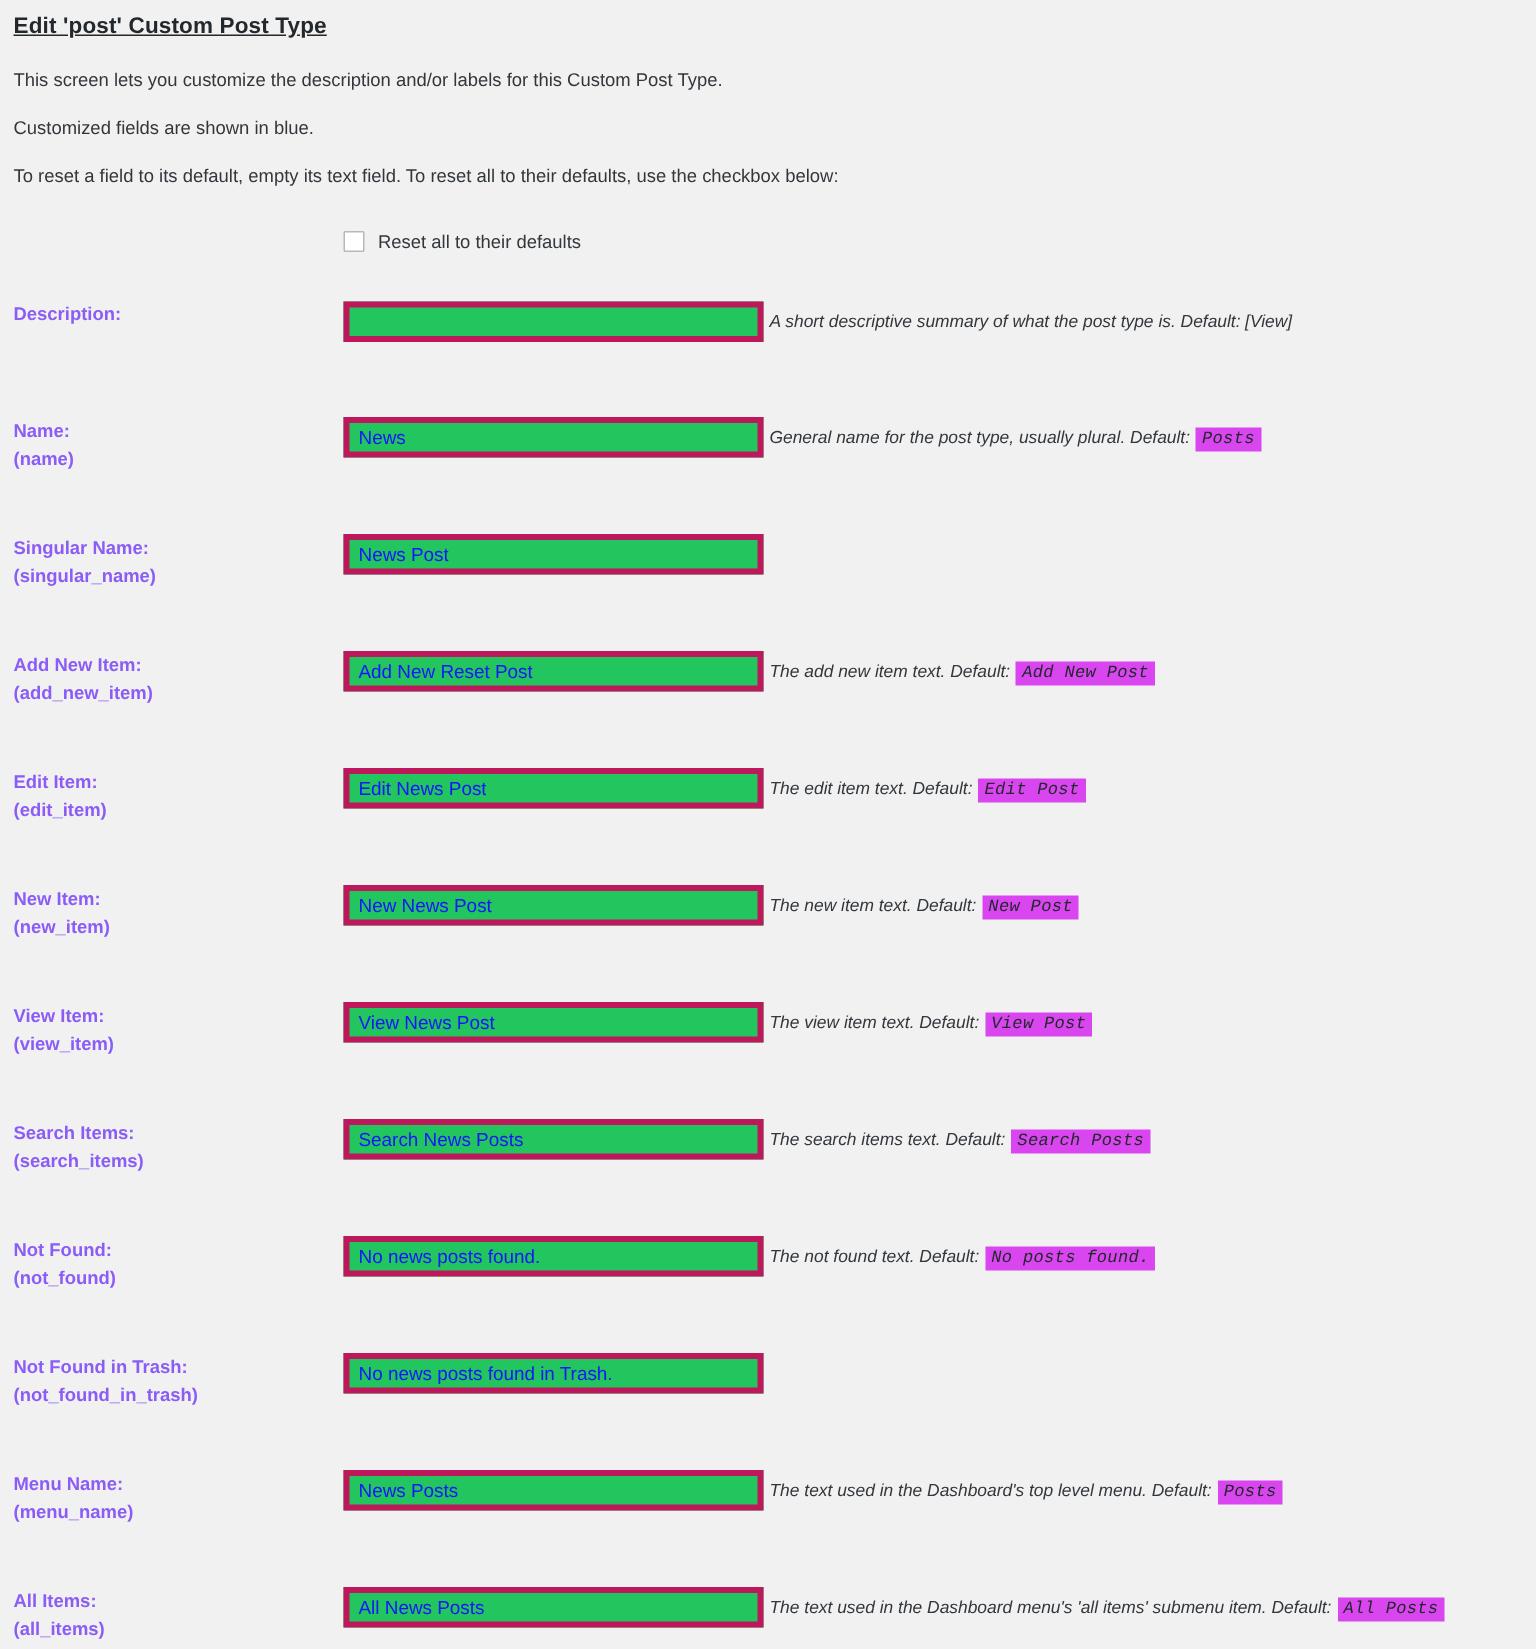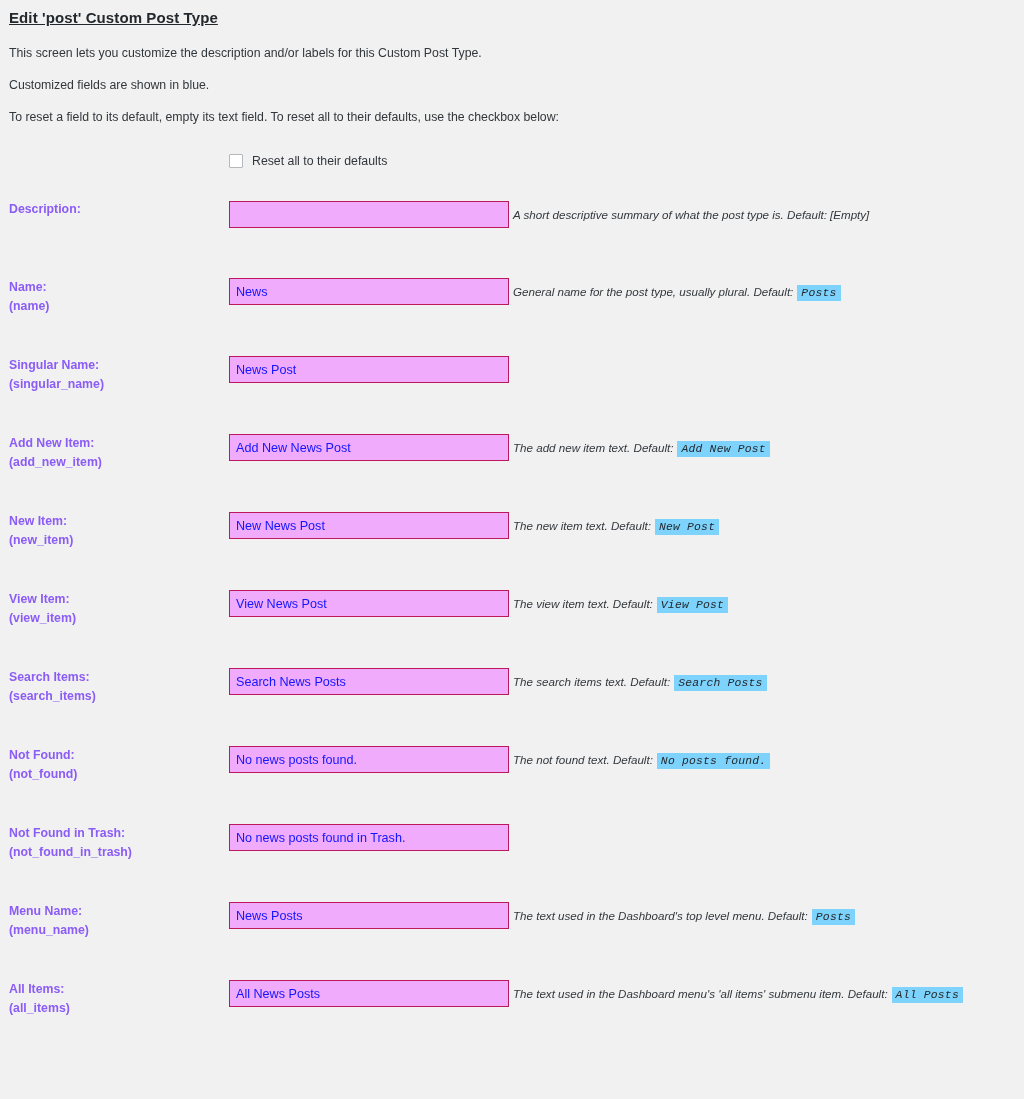--- a/index.html
+++ b/index.html
@@ -79,22 +79,22 @@
     line-height: 19px;
     color: #8b5cf6;
     white-space: nowrap;
   }
   .row .field {
     position: absolute;
     left: 229px;
     top: 0;
     width: 280px;
     height: 27px;
-    background: #f0abfc;
-    border: 1px solid #be185d;
+    background: #22c55e;
+    border: 4px solid #be185d;
     box-sizing: border-box;
     display: flex;
     align-items: center;
   }
   .row .field .value {
     font-size: 12.6px;
     color: #1414ff;
     padding-left: 6px;
     line-height: 16px;
     white-space: nowrap;
@@ -106,21 +106,21 @@
     top: 5px;
     font-size: 11.6px;
     font-style: italic;
     color: #32373c;
     line-height: 17px;
     white-space: nowrap;
   }
   .hint .code {
     font-family: "Liberation Mono", "DejaVu Sans Mono", monospace;
     font-style: italic;
-    background: #7dd3fc;
+    background: #d946ef;
     font-size: 11.4px;
     padding: 2px 4px 2px 4px;
     margin-left: 4px;
     color: #23282d;
     letter-spacing: 0.2px;
   }
   .hint .plain {
     font-style: italic;
     margin-left: 3px;
   }
@@ -147,21 +147,21 @@
   </div>
 
   <div class="form" id="form-rows">
       <div class="row desc">
         <div class="label">
           <div>Description:</div>
         </div>
         <div class="field">
           <span class="value"></span>
         </div>
-        <div class="hint"><span>A short descriptive summary of what the post type is. Default:</span><span class="plain">[Empty]</span></div>
+        <div class="hint"><span>A short descriptive summary of what the post type is. Default:</span><span class="plain">[View]</span></div>
       </div>
       <div class="row">
         <div class="label">
           <div>Name:</div>
           <div>(name)</div>
         </div>
         <div class="field">
           <span class="value">News</span>
         </div>
         <div class="hint"><span>General name for the post type, usually plural. Default:</span><span class="code">Posts</span></div>
@@ -174,23 +174,33 @@
         <div class="field">
           <span class="value">News Post</span>
         </div>
       </div>
       <div class="row">
         <div class="label">
           <div>Add New Item:</div>
           <div>(add_new_item)</div>
         </div>
         <div class="field">
-          <span class="value">Add New News Post</span>
+          <span class="value">Add New Reset Post</span>
         </div>
         <div class="hint"><span>The add new item text. Default:</span><span class="code">Add New Post</span></div>
+      </div>
+      <div class="row">
+        <div class="label">
+          <div>Edit Item:</div>
+          <div>(edit_item)</div>
+        </div>
+        <div class="field">
+          <span class="value">Edit News Post</span>
+        </div>
+        <div class="hint"><span>The edit item text. Default:</span><span class="code">Edit Post</span></div>
       </div>
       <div class="row">
         <div class="label">
           <div>New Item:</div>
           <div>(new_item)</div>
         </div>
         <div class="field">
           <span class="value">New News Post</span>
         </div>
         <div class="hint"><span>The new item text. Default:</span><span class="code">New Post</span></div>

